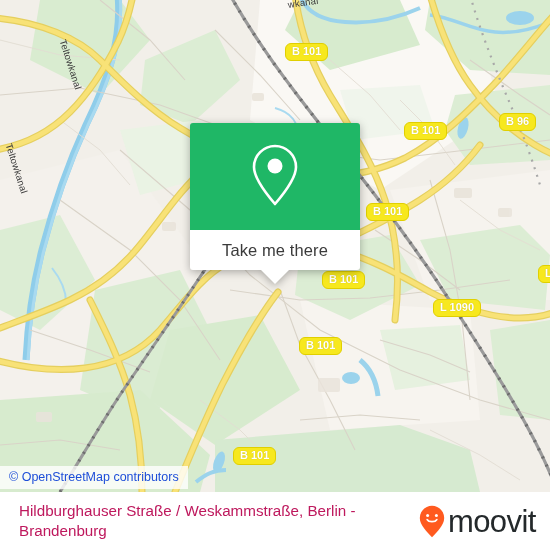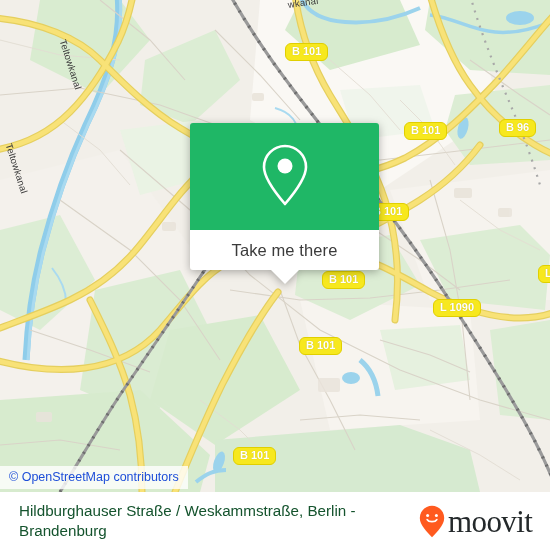--- a/index.html
+++ b/index.html
@@ -25,21 +25,21 @@
     overflow: hidden;
     background: #f2efe9;
   }
   #map svg { display: block; }
 
   
   #popup {
     position: absolute;
     left: 190px;
     top: 123px;
-    width: 189px;
+    width: 170px;
     filter: drop-shadow(0 2px 4px rgba(0,0,0,0.30));
   }
   .popup-top {
     background: #1fb766;
     height: 107px;
     border-radius: 3px 3px 0 0;
     display: flex;
     align-items: center;
     justify-content: center;
   }
@@ -91,21 +91,21 @@
     height: 58px;
     background: #ffffff;
     display: flex;
     align-items: center;
     box-sizing: border-box;
     padding: 0 14px 0 19px;
   }
   #footer-title {
     flex: 1 1 auto;
     font-size: 15.2px;
-    color: #14532d;
+    color: #be185d;
     line-height: 1.30;
     padding-right: 10px;
     max-width: 390px;
   }
   #logo {
     flex: 0 0 auto;
     display: flex;
     align-items: center;
     gap: 3px;
   }
@@ -113,21 +113,21 @@
     width: 26px;
     height: 33px;
     position: relative;
   }
   .logo-word {
     font-size: 31px;
     font-weight: 500;
     color: #24292b;
     letter-spacing: -0.6px;
     line-height: 1;
-    font-family: Liberation Serif, serif;
+    font-family: Liberation Sans, sans-serif;
   }
 
   
   .shield {
     position: absolute;
     background: #f7e81e;
     border: 1.6px solid #e0cf00;
     border-radius: 6px;
     color: #ffffff;
     font-size: 11px;
@@ -270,21 +270,21 @@
         </g>
       </g>
     </svg>
 
     <div class="maplbl" style="left:68px; top:38px; transform:rotate(72deg); transform-origin:0 0;">Teltowkanal</div>
     <div class="maplbl" style="left:14px; top:142px; transform:rotate(72deg); transform-origin:0 0;">Teltowkanal</div>
     <div class="maplbl" style="left:287px; top:-1px; transform:rotate(-8deg); transform-origin:0 0;">wkanal</div>
 
     <div class="shield" style="left:285px; top:43px;">B 101</div>
     <div class="shield" style="left:404px; top:122px;">B 101</div>
-    <div class="shield" style="left:499px; top:113px;margin-top:6px;">B 96</div>
+    <div class="shield" style="left:499px; top:113px;">B 96</div>
     <div class="shield" style="left:366px; top:203px;">B 101</div>
     <div class="shield" style="left:322px; top:271px;">B 101</div>
     <div class="shield" style="left:433px; top:299px;">L 1090</div>
     <div class="shield" style="left:538px; top:265px;">L</div>
     <div class="shield" style="left:299px; top:337px;">B 101</div>
     <div class="shield" style="left:233px; top:447px;">B 101</div>
   </div>
 
   <div id="popup">
     <div class="popup-top">

